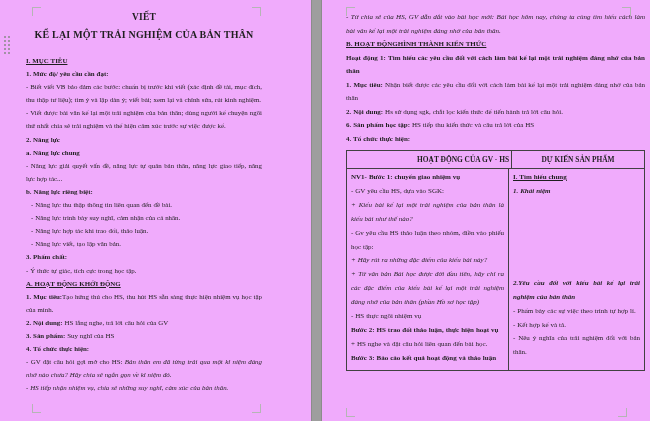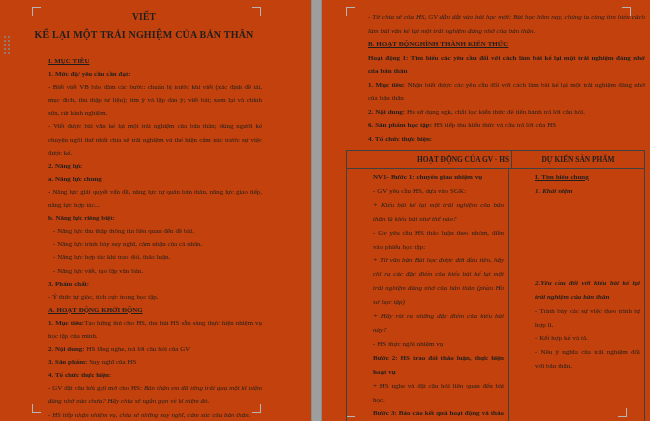--- a/index.html
+++ b/index.html
@@ -3,21 +3,21 @@
 <meta charset="utf-8">
 <style>
   html,body{margin:0;padding:0;}
   body{
     width:650px;height:421px;overflow:hidden;
     background:#9e9e9e;
     font-family:"Liberation Serif","DejaVu Serif",serif;
     color:#1f1f1f;
   }
   .canvas{position:relative;width:650px;height:421px;}
-  .page{position:absolute;top:0;height:421px;background:#c2410c;}
+  .page{position:absolute;top:0;height:421px;background:#f0abfc;}
   .page-left{left:0;width:311px;border-right:1px solid #8c8c8c;}
   .page-right{left:321px;width:329px;border-left:1px solid #8c8c8c;}
 
   
   .mark{position:absolute;width:8px;height:8px;border:0 solid #b5b5b5;}
   .mark.tl{border-top-width:1px;border-left-width:1px;}
   .mark.tr{border-top-width:1px;border-right-width:1px;}
   .mark.bl{border-bottom-width:1px;border-left-width:1px;}
   .mark.br{border-bottom-width:1px;border-right-width:1px;}
 
@@ -37,21 +37,20 @@
   .doc-title{
     text-align:center;font-weight:bold;
     font-size:9.5px;line-height:17px;letter-spacing:.2px;
   }
   .doc-title.second{font-size:10px;}
 
   .body-block{margin-top:11px;}
   .para{
     font-size:6.9px;line-height:13.1px;text-align:justify;
     word-spacing:.2px;
-    margin-left:22px;
   }
   .right-content .para{font-size:7px;line-height:13.5px;}
   .para.indent{padding-left:5px;}
 
   .seg-n{font-weight:normal;}
   .seg-b{font-weight:bold;}
   .seg-i{font-style:italic;}
   .seg-bi{font-weight:bold;font-style:italic;}
   .seg-bu{font-weight:bold;text-decoration:underline;}
 
@@ -136,36 +135,36 @@
         <div class="t-row">
           <div class="t-h col-a">HOẠT ĐỘNG CỦA GV - HS</div>
           <div class="t-h col-b">DỰ KIẾN SẢN PHẨM</div>
         </div>
         <div class="t-row t-body">
           <div class="t-cell col-a">
               <div class="para"><span class="seg-b">NV1- Bước 1: chuyển giao nhiệm vụ</span></div>
               <div class="para"><span class="seg-n">- GV yêu cầu HS, dựa vào SGK:</span></div>
               <div class="para"><span class="seg-i">+ Kiểu bài kể lại một trải nghiệm của bản thân là kiểu bài như thế nào?</span></div>
               <div class="para"><span class="seg-n">- Gv yêu cầu HS thảo luận theo nhóm, điền vào phiếu học tập:</span></div>
+              <div class="para"><span class="seg-i">+ Hãy rút ra những đặc điểm của kiểu bài này?</span></div>
               <div class="para"><span class="seg-i">+ Từ văn bản Bài học được đời đầu tiên, hãy chỉ ra các đặc điểm của kiểu bài kể lại một trải nghiệm đáng nhớ của bản thân (phần Hồ sơ học tập)</span></div>
-              <div class="para"><span class="seg-i">+ Hãy rút ra những đặc điểm của kiểu bài này?</span></div>
               <div class="para"><span class="seg-n">- HS thực ngôi nhiệm vụ</span></div>
               <div class="para"><span class="seg-b">Bước 2: HS trao đổi thảo luận, thực hiện hoạt vụ</span></div>
               <div class="para"><span class="seg-n">+ HS nghe và đặt câu hỏi liên quan đến bài học.</span></div>
               <div class="para"><span class="seg-b">Bước 3: Báo cáo kết quả hoạt động và thảo luận</span></div>
             </div>
           <div class="t-cell col-b">
             <div>
                 <div class="para"><span class="seg-bu">I. Tìm hiểu chung</span></div>
                 <div class="para"><span class="seg-bi">1. Khái niệm</span></div>
               </div>
             <div class="spacer"></div>
             <div>
                 <div class="para"><span class="seg-bi">2.Yêu cầu đối với kiểu bài kể lại trải nghiệm của bản thân</span></div>
-                <div class="para"><span class="seg-n">- Trình bày các sự việc theo trình tự hợp lí.</span></div>
+                <div class="para"><span class="seg-n">- Phẩm bày các sự việc theo trình tự hợp lí.</span></div>
                 <div class="para"><span class="seg-n">- Kết hợp kể và tả.</span></div>
                 <div class="para"><span class="seg-n">- Nêu ý nghĩa của trải nghiệm đối với bản thân.</span></div>
               </div>
           </div>
         </div>
       </div>
     </div>
   </div>
 
 </div>

